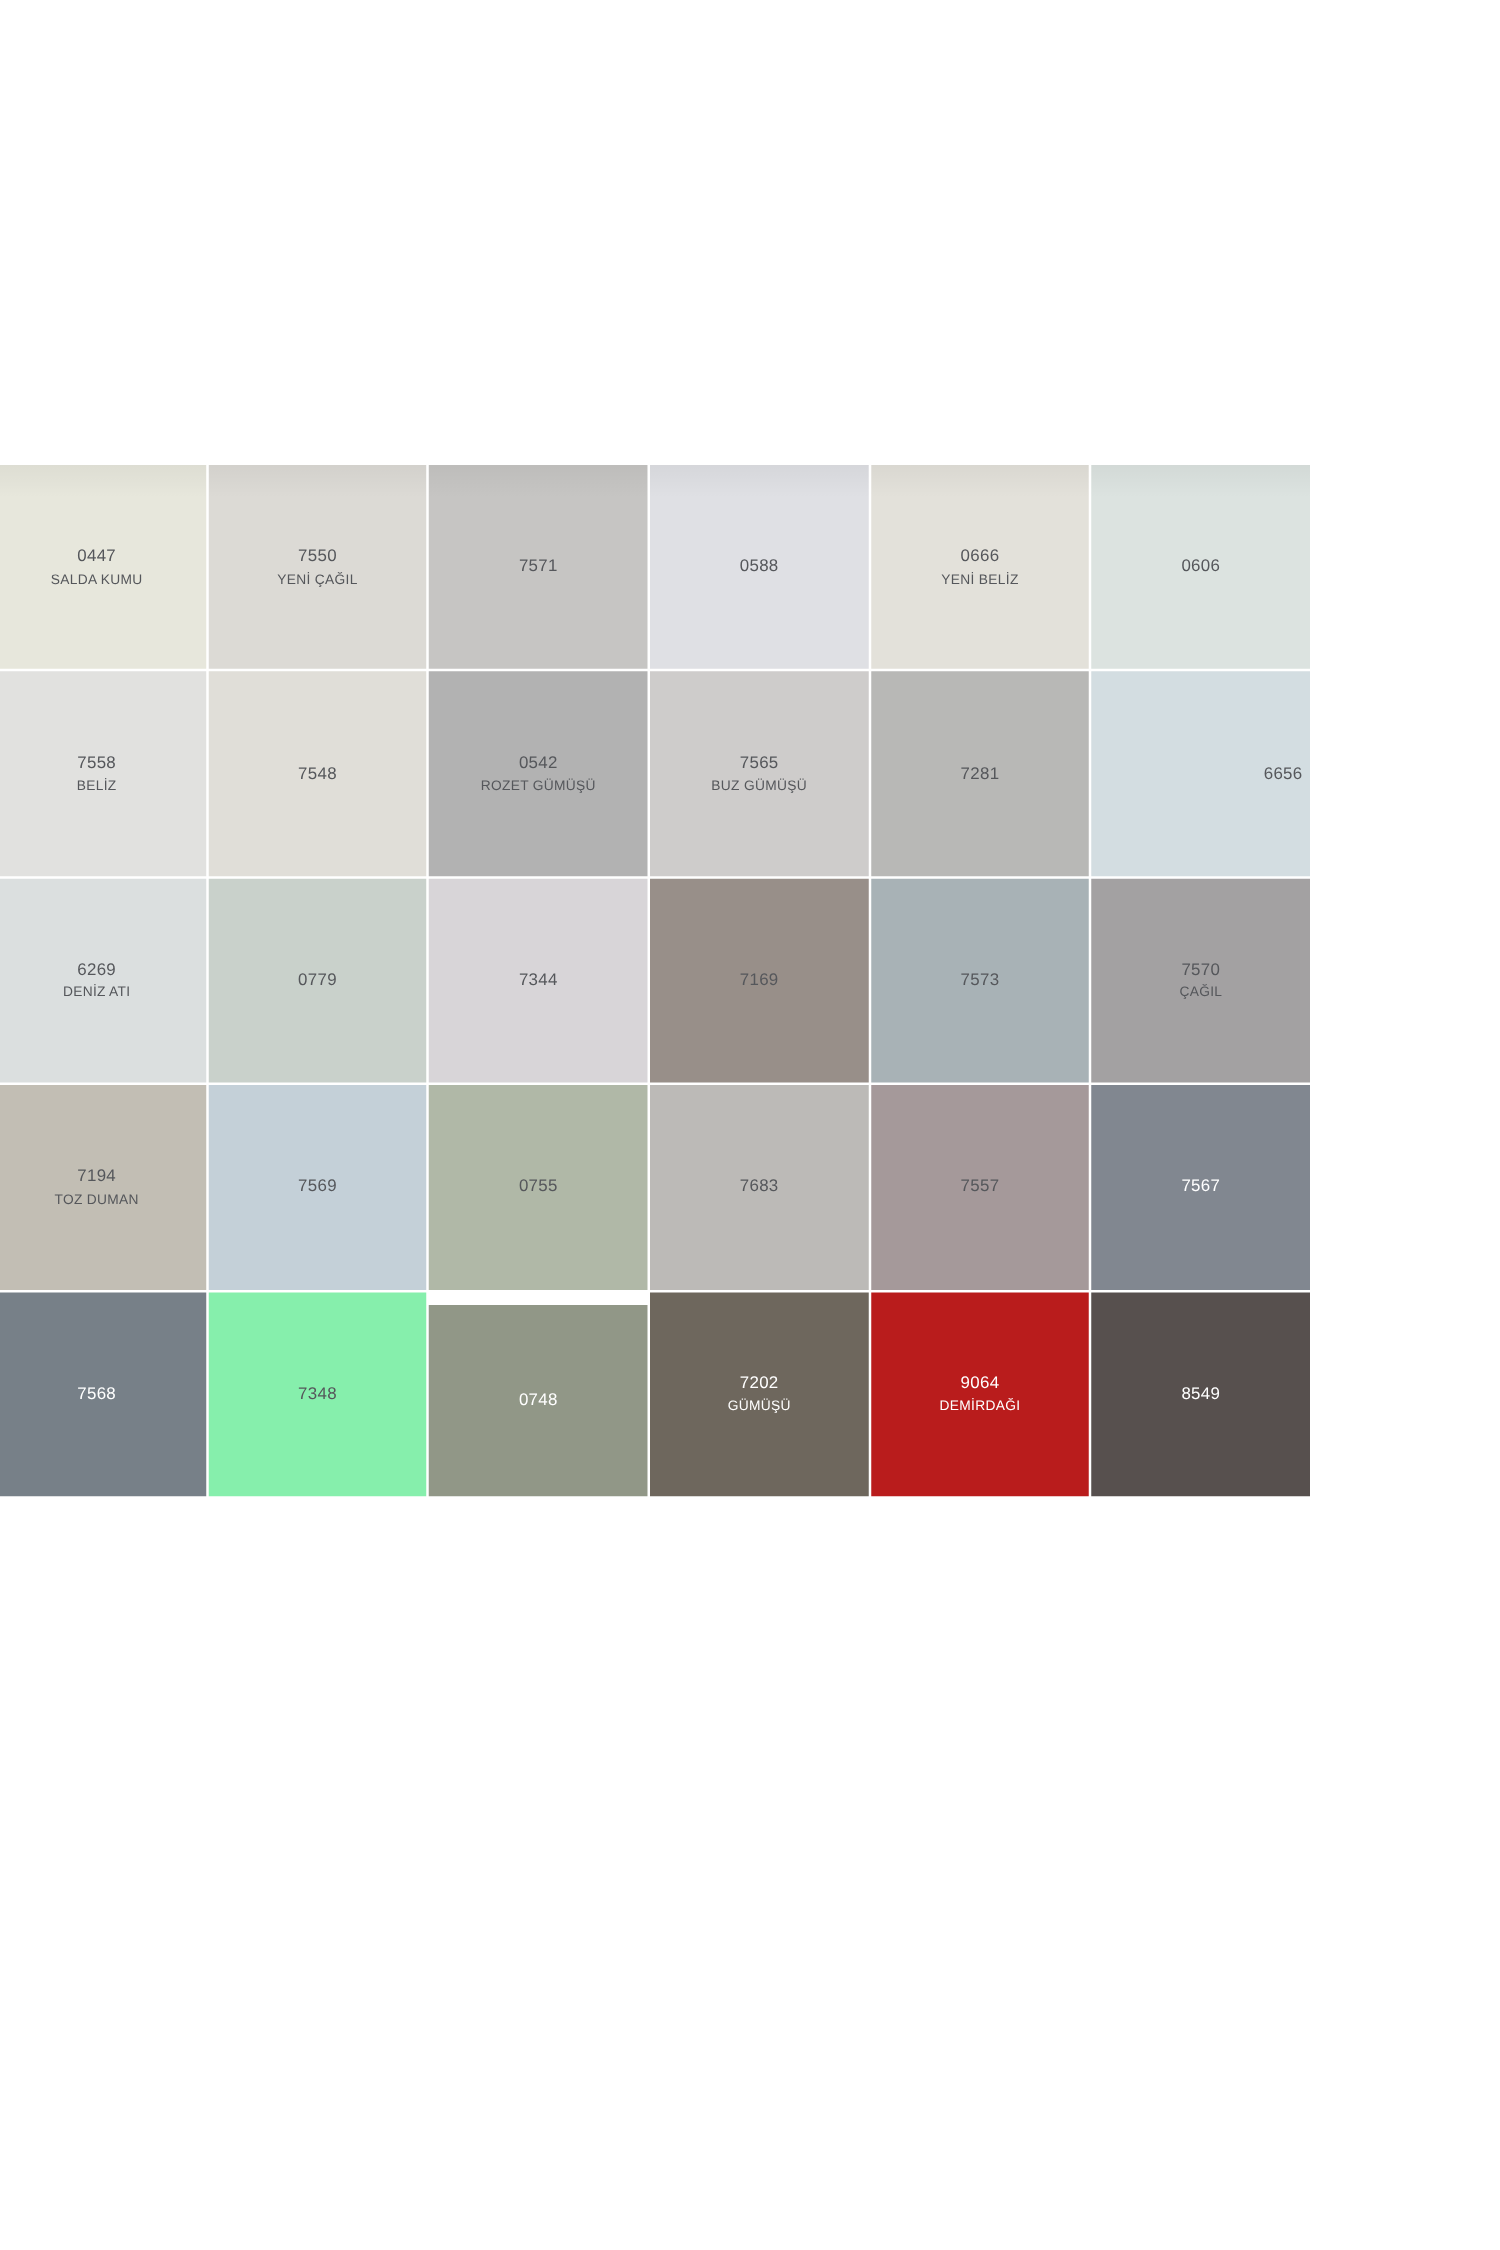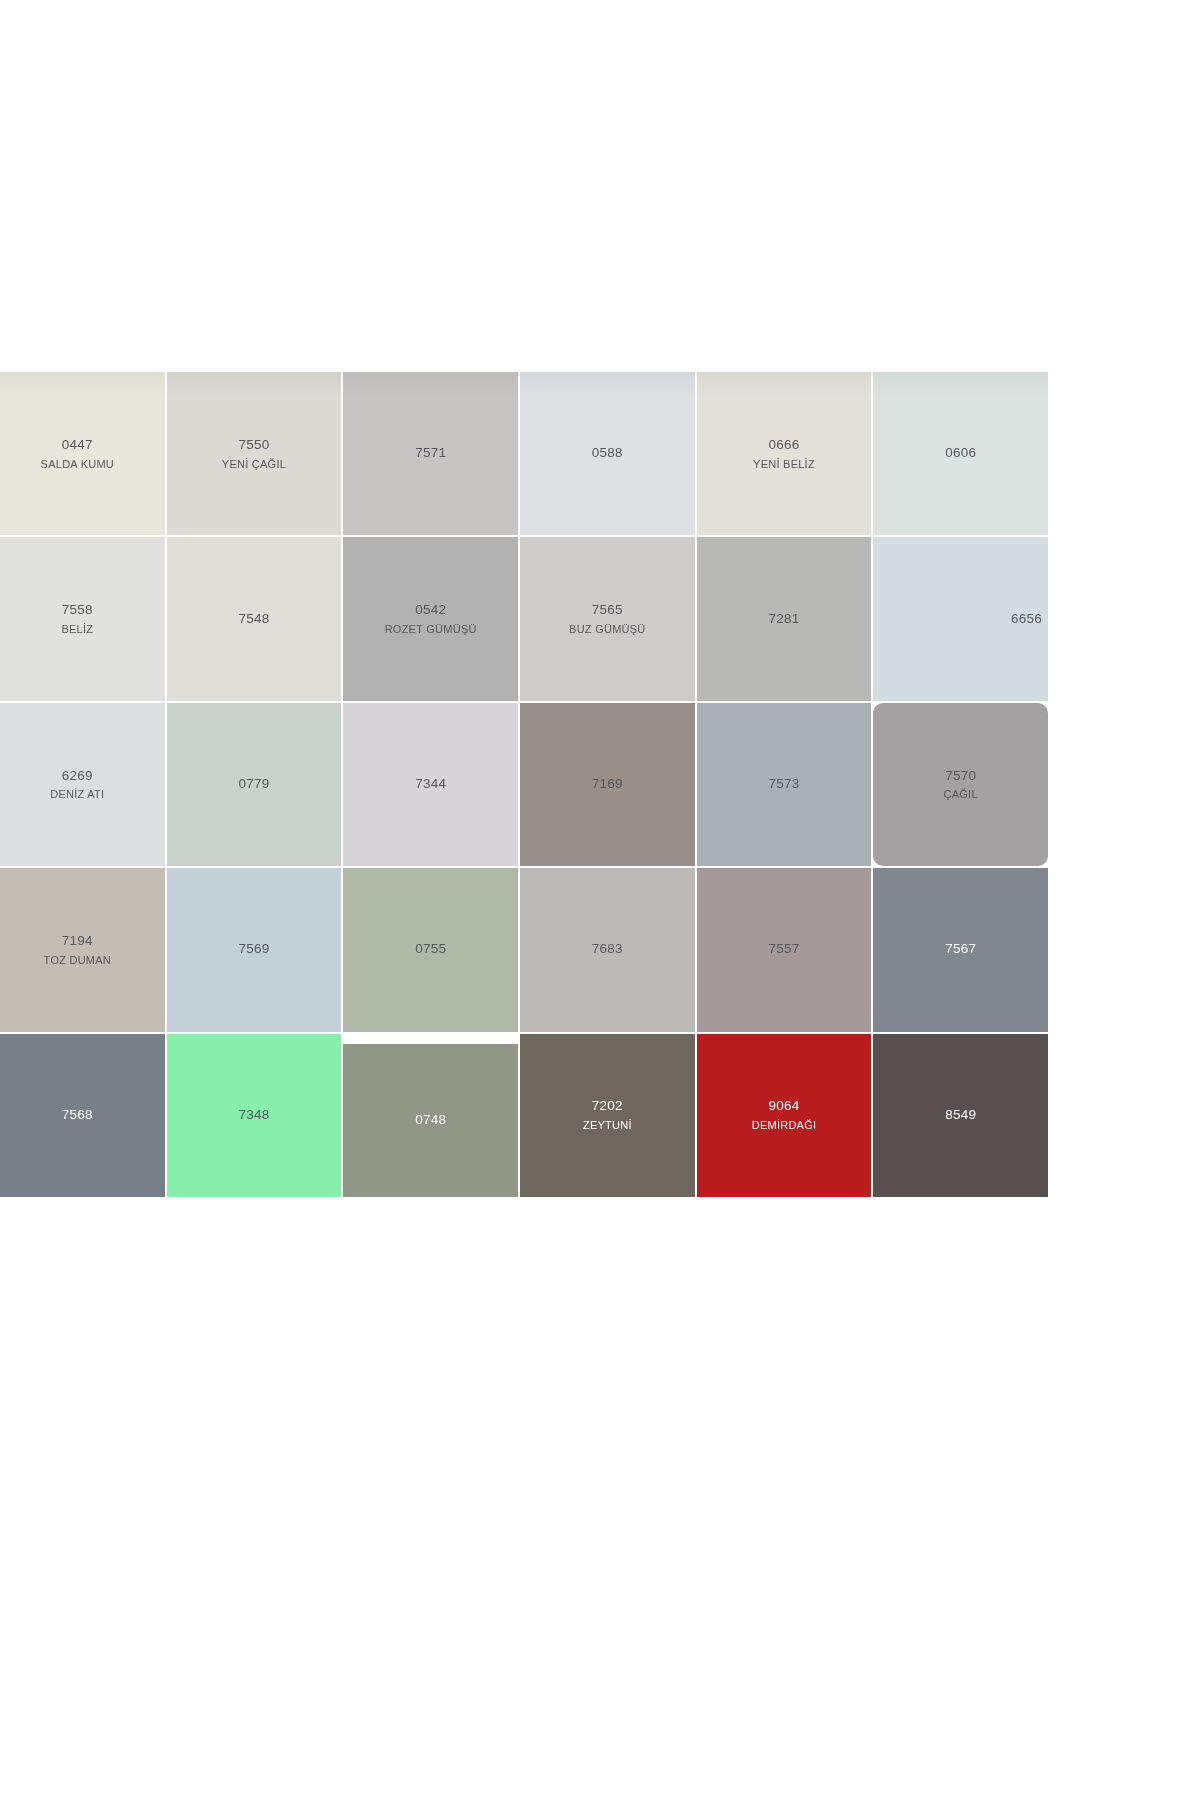--- a/index.html
+++ b/index.html
@@ -130,21 +130,21 @@
       </div>
       <div class="swatch" style="background: rgb(216, 213, 216); color: rgb(85, 87, 91);">
         <div class="code">7344</div>
       </div>
       <div class="swatch" style="background: rgb(152, 143, 137); color: rgb(85, 87, 91);">
         <div class="code">7169</div>
       </div>
       <div class="swatch" style="background: rgb(168, 178, 182); color: rgb(85, 87, 91);">
         <div class="code">7573</div>
       </div>
-      <div class="swatch" style="background: rgb(163, 161, 162); color: rgb(85, 87, 91); border-radius: 10px;">
+      <div class="swatch" style="background: rgb(163, 161, 162); color: rgb(85, 87, 91);">
         <div class="code">7570</div>
         <div class="name">ÇAĞIL</div>
       </div>
       <div class="swatch" style="background: rgb(194, 190, 180); color: rgb(85, 87, 91);">
         <div class="code">7194</div>
         <div class="name">TOZ DUMAN</div>
       </div>
       <div class="swatch" style="background: rgb(196, 208, 216); color: rgb(85, 87, 91);">
         <div class="code">7569</div>
       </div>
@@ -164,21 +164,21 @@
         <div class="code">7568</div>
       </div>
       <div class="swatch" style="background: #86efac; color: rgb(85, 87, 91);">
         <div class="code">7348</div>
       </div>
       <div class="swatch" style="background: rgb(145, 151, 135); color: rgb(255, 255, 255); margin-top: 10px;">
         <div class="code">0748</div>
       </div>
       <div class="swatch" style="background: rgb(110, 103, 93); color: rgb(255, 255, 255);">
         <div class="code">7202</div>
-        <div class="name">ZEYTUNİ</div>
+        <div class="name">GÜMÜŞÜ</div>
       </div>
       <div class="swatch" style="background: #b91c1c; color: rgb(255, 255, 255);">
         <div class="code">9064</div>
         <div class="name">DEMİRDAĞI</div>
       </div>
       <div class="swatch" style="background: rgb(87, 80, 78); color: rgb(255, 255, 255);">
         <div class="code">8549</div>
       </div>
     </div>
 </div>

